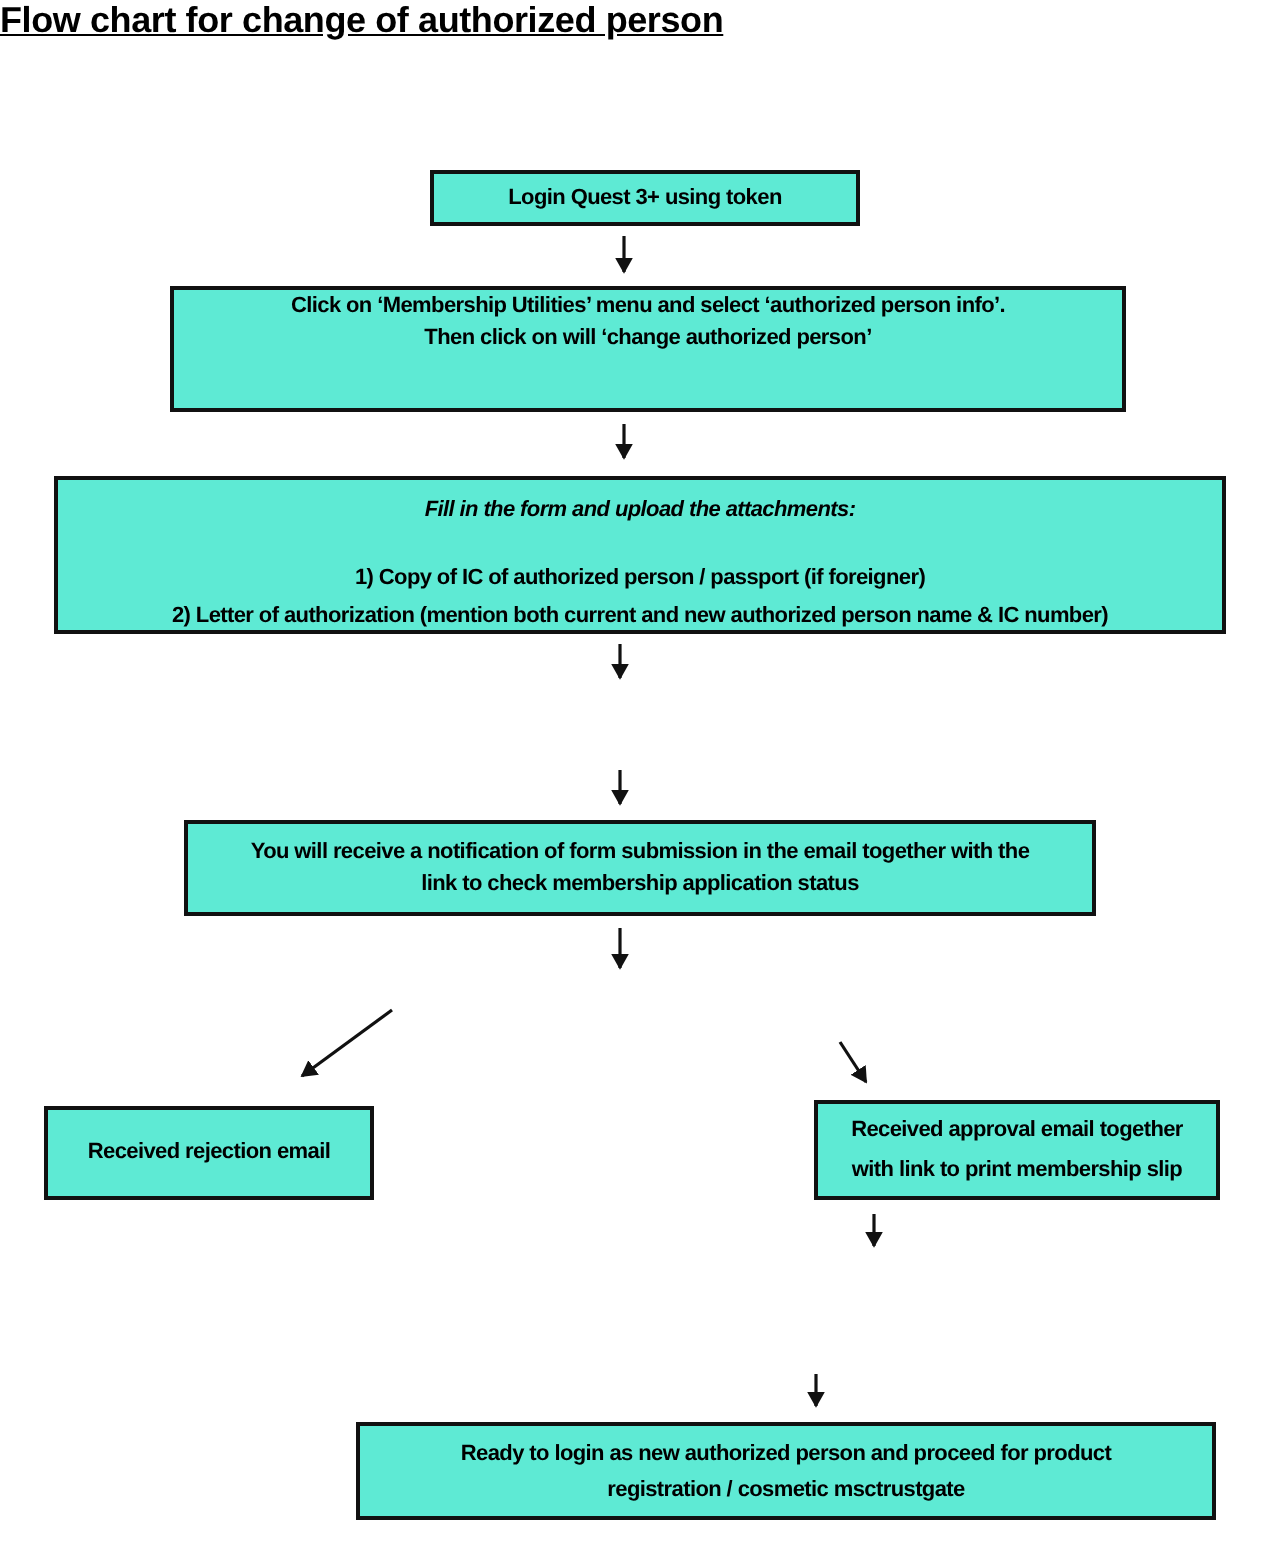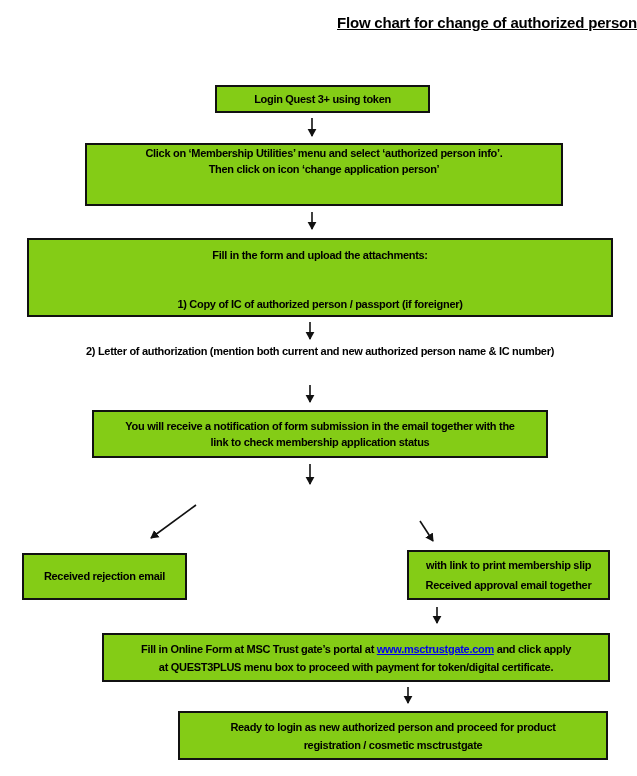--- a/index.html
+++ b/index.html
@@ -5,44 +5,44 @@
   html,body{margin:0;padding:0;background:#ffffff;}
   .page{
     position:relative;
     width:637px;height:776px;
     background:#ffffff;
     font-family:"Liberation Sans","DejaVu Sans",sans-serif;
     color:#000;
     overflow:hidden;
   }
   .title{
-    position:absolute;top:14px;left:0;width:100%;
-    text-align:right;
-    font-size:15px;font-weight:bold;
+    position:absolute;top:0;left:0;width:100%;
+    text-align:left;
+    font-size:18px;font-weight:bold;
     letter-spacing:-0.2px;
     text-decoration:underline;
   }
   .node{
     position:absolute;
     box-sizing:border-box;
     border:2px solid #111;
-    background:#84cc16;
+    background:#5eead4;
     display:flex;flex-direction:column;
     align-items:center;justify-content:center;
     text-align:center;
     font-size:11px;font-weight:bold;
     letter-spacing:-0.3px;
     line-height:16px;
   }
   .node .line{white-space:nowrap;}
-  .pre{white-space:pre;margin-top:28px;}
+  .pre{white-space:pre;}
   #node-login       {left:215px;top:85px; width:215px;height:28px;}
   #node-membership  {left:85px; top:143px;width:478px;height:63px;justify-content:flex-start;}
   #node-form        {left:27px; top:238px;width:586px;height:79px;justify-content:flex-start;padding-top:6px;}
-  #node-form .heading{margin-bottom:2px;}
+  #node-form .heading{margin-bottom:15px;font-style:italic;}
   #node-form .line  {line-height:19px;}
   #node-submit      {left:221px;top:348px;width:202px;height:31px;}
   #node-notification{left:92px; top:410px;width:456px;height:48px;line-height:16px;}
   #node-evaluation  {left:193px;top:492px;width:259px;height:28px;}
   #node-rejection   {left:22px; top:553px;width:165px;height:47px;line-height:19px;}
   #node-approval    {left:407px;top:550px;width:203px;height:50px;line-height:20px;}
   #node-msc         {left:102px;top:633px;width:508px;height:49px;line-height:18px;}
   #node-ready       {left:178px;top:711px;width:430px;height:49px;line-height:18px;text-align:right;}
   a.link{color:#0000ee;text-decoration:underline;font-weight:bold;cursor:pointer;}
   svg.arrows{position:absolute;left:0;top:0;pointer-events:none;}
@@ -54,49 +54,45 @@
 <div class="page">
 
   <div class="title">Flow chart for change of authorized person</div>
 
   <div class="node" id="node-login">
     <span class="line">Login Quest 3+ using token</span>
   </div>
 
   <div class="node" id="node-membership">
     <span class="line">Click on ‘Membership Utilities’ menu and select ‘authorized person info’.</span>
-    <span class="line">Then click on icon ‘change application person’</span>
+    <span class="line">Then click on will ‘change authorized person’</span>
   </div>
 
   <div class="node" id="node-form">
     <span class="line heading">Fill in the form and upload the attachments:</span>
     <span class="line pre">1)   Copy of IC of authorized person / passport (if foreigner)</span>
     <span class="line pre">2)   Letter of authorization (mention both current and new authorized person name &amp; IC number)</span>
   </div>
 
 
   <div class="node" id="node-notification">
     <span class="line">You will receive a notification of form submission in the email together with the</span>
     <span class="line">link to check membership application status</span>
   </div>
 
 
   <div class="node" id="node-rejection">
     <span class="line">Received rejection email</span>
   </div>
 
   <div class="node" id="node-approval">
+    <span class="line">Received approval email together</span>
     <span class="line">with link to print membership slip</span>
-    <span class="line">Received approval email together</span>
   </div>
 
-  <div class="node" id="node-msc">
-    <span class="line"><span class="pre">Fill in Online Form at MSC Trust gate’s portal at </span><a class="link">www.msctrustgate.com</a><span class="pre"> and click apply</span></span>
-    <span class="line">at QUEST3PLUS menu box to proceed with payment for token/digital certificate.</span>
-  </div>
 
   <div class="node" id="node-ready">
     <span class="line">Ready to login as new authorized person and proceed for product</span>
     <span class="line">registration / cosmetic msctrustgate</span>
   </div>
 
   <svg class="arrows" width="637" height="776" viewBox="0 0 637 776">
     <defs>
       <marker id="ah" viewBox="0 0 10 10" refX="8" refY="5" markerWidth="9" markerHeight="10" orient="auto" markerUnits="userSpaceOnUse">
         <path d="M0,0 L9,5 L0,10 z" fill="#111"></path>

